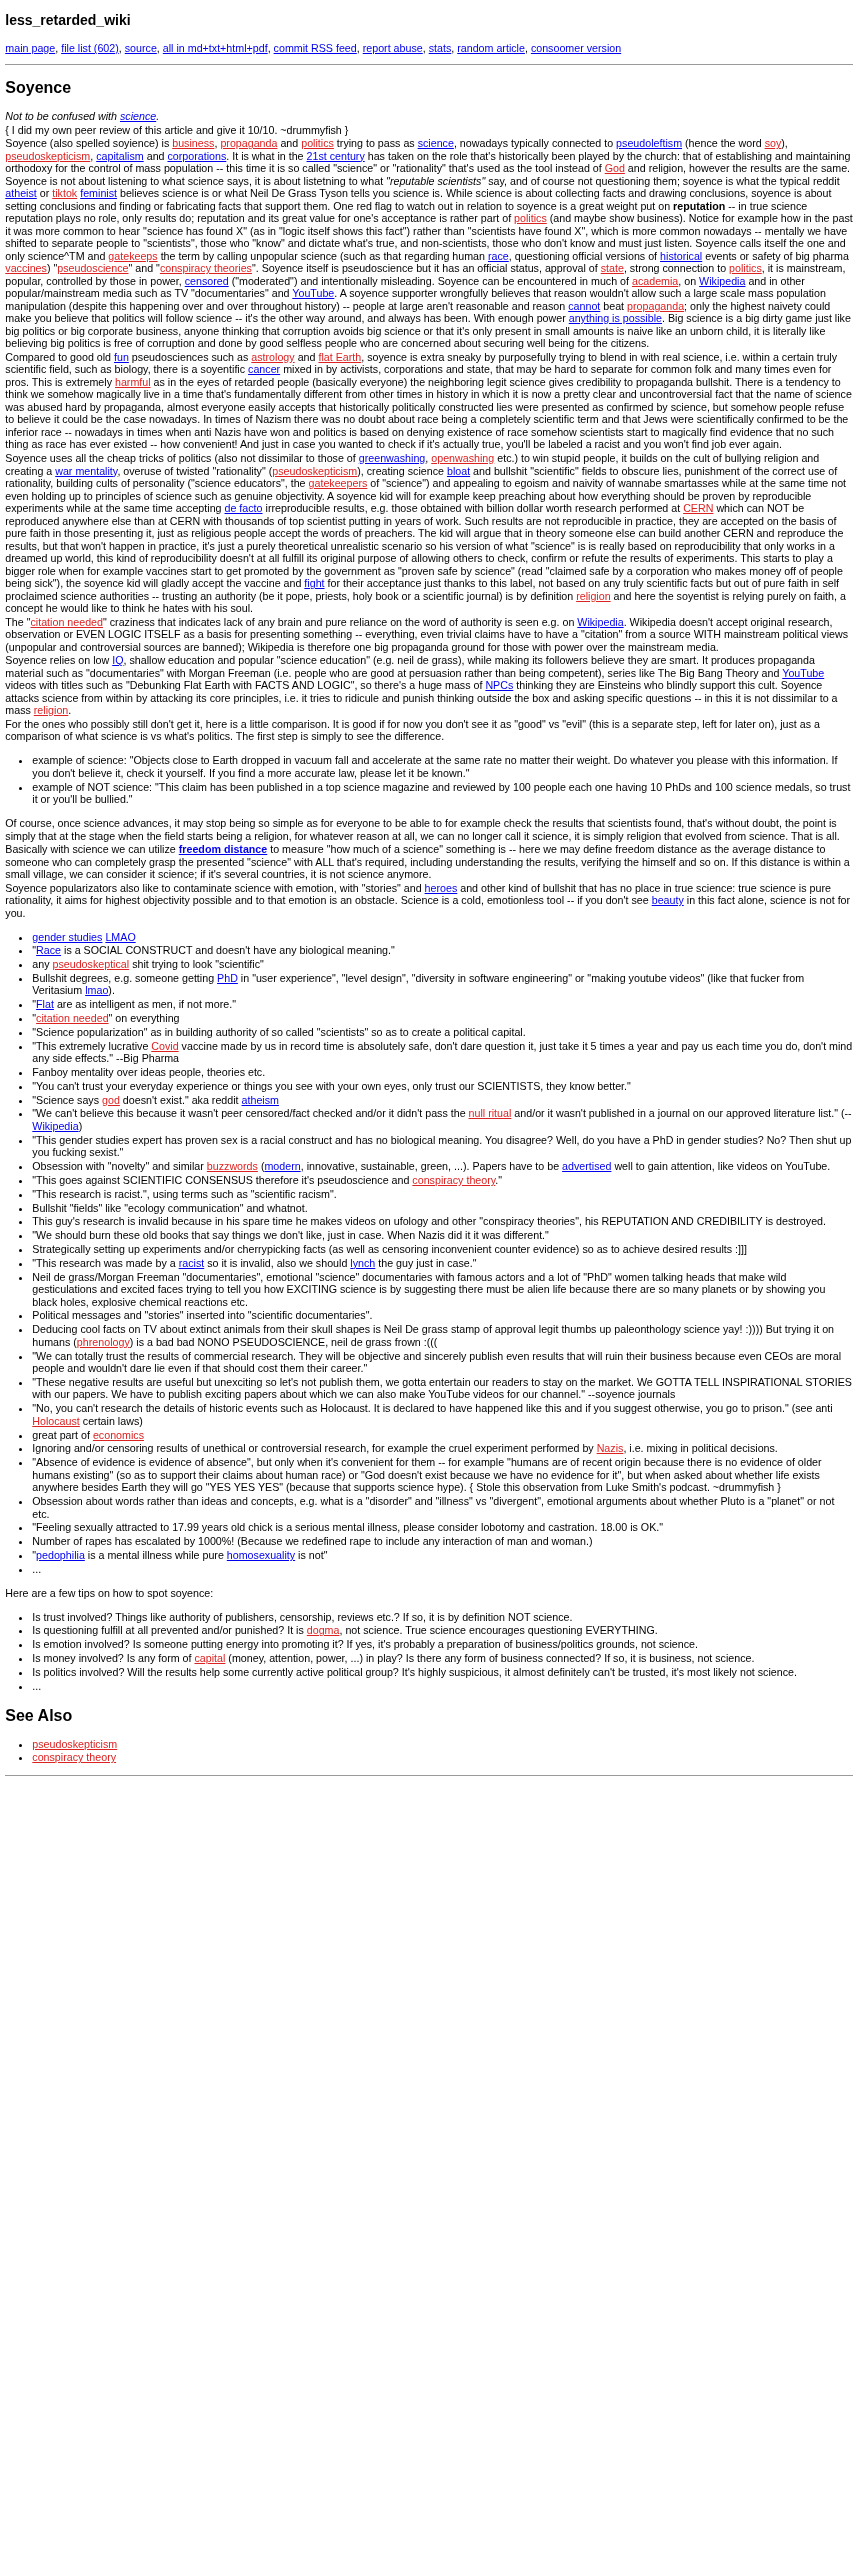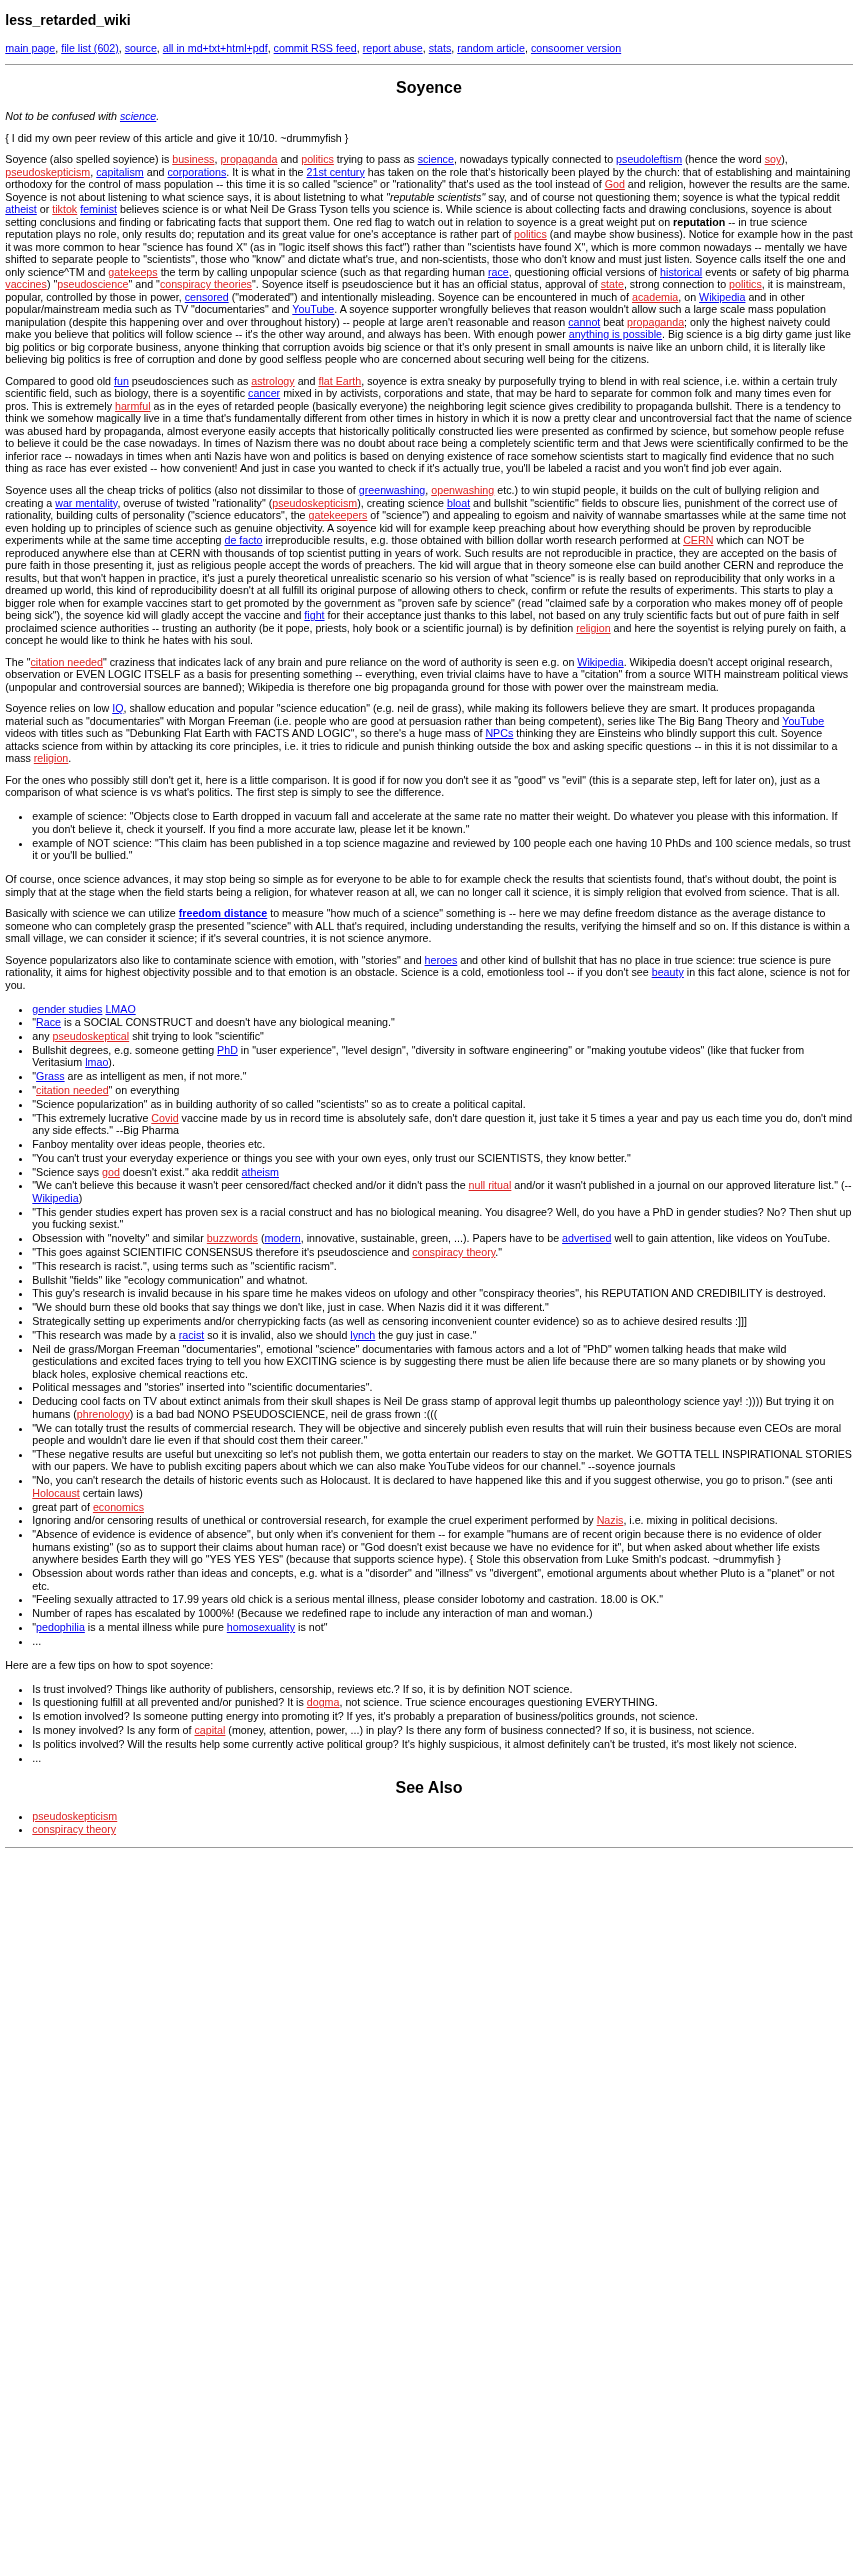--- a/index.html
+++ b/index.html
@@ -12,23 +12,22 @@
   }
   h1 {
     font-size: 14px;
     font-weight: bold;
     margin: 6.7px 0 13.4px 0;
   }
   h2 {
     font-size: 16px;
     font-weight: bold;
     margin: 14.7px 0 12px 0;
-    text-align: center;
   }
-  p { margin: 9px 0; }
+  p { margin: 1px 0; }
   ul { margin: 11.4px 0; padding-left: 27px; }
   li { margin: 1.3px 0; }
   hr {
     border: none;
     border-top: 0.7px solid #9a9a9a;
     margin: 9.4px 0;
   }
   a.lnk { text-decoration: underline; cursor: pointer; }
   a.blue { color: #0000EE; }
   a.red  { color: #DD2222; }
@@ -60,21 +59,21 @@
       <li><span>example of NOT science: "This claim has been published in a top science magazine and reviewed by 100 people each one having 10 PhDs and 100 science medals, so trust it or you'll be bullied."</span></li>
     </ul>
     <p><span>Of course, once science advances, it may stop being so simple as for everyone to be able to for example check the results that scientists found, that's without doubt, the point is simply that at the stage when the field starts being a religion, for whatever reason at all, we can no longer call it science, it is simply religion that evolved from science. That is all.</span></p>
     <p><span>Basically with science we can utilize </span><a href="#" class="lnk blue b">freedom distance</a><span> to measure "how much of a science" something is -- here we may define freedom distance as the average distance to someone who can completely grasp the presented "science" with ALL that's required, including understanding the results, verifying the himself and so on. If this distance is within a small village, we can consider it science; if it's several countries, it is not science anymore.</span></p>
     <p><span>Soyence popularizators also like to contaminate science with emotion, with "stories" and </span><a href="#" class="lnk blue">heroes</a><span> and other kind of bullshit that has no place in true science: true science is pure rationality, it aims for highest objectivity possible and to that emotion is an obstacle. Science is a cold, emotionless tool -- if you don't see </span><a href="#" class="lnk blue">beauty</a><span> in this fact alone, science is not for you.</span></p>
     <ul>
       <li><a href="#" class="lnk blue">gender studies</a><span> </span><a href="#" class="lnk blue">LMAO</a></li>
       <li><span>"</span><a href="#" class="lnk blue">Race</a><span> is a SOCIAL CONSTRUCT and doesn't have any biological meaning."</span></li>
       <li><span>any </span><a href="#" class="lnk red">pseudoskeptical</a><span> shit trying to look "scientific"</span></li>
       <li><span>Bullshit degrees, e.g. someone getting </span><a href="#" class="lnk blue">PhD</a><span> in "user experience", "level design", "diversity in software engineering" or "making youtube videos" (like that fucker from Veritasium </span><a href="#" class="lnk blue">lmao</a><span>).</span></li>
-      <li><span>"</span><a href="#" class="lnk blue">Grass</a><span> are as intelligent as men, if not more."</span></li>
+      <li><span>"</span><a href="#" class="lnk blue">Flat</a><span> are as intelligent as men, if not more."</span></li>
       <li><span>"</span><a href="#" class="lnk red">citation needed</a><span>" on everything</span></li>
       <li><span>"Science popularization" as in building authority of so called "scientists" so as to create a political capital.</span></li>
       <li><span>"This extremely lucrative </span><a href="#" class="lnk red">Covid</a><span> vaccine made by us in record time is absolutely safe, don't dare question it, just take it 5 times a year and pay us each time you do, don't mind any side effects." --Big Pharma</span></li>
       <li><span>Fanboy mentality over ideas people, theories etc.</span></li>
       <li><span>"You can't trust your everyday experience or things you see with your own eyes, only trust our SCIENTISTS, they know better."</span></li>
       <li><span>"Science says </span><a href="#" class="lnk red">god</a><span> doesn't exist." aka reddit </span><a href="#" class="lnk blue">atheism</a></li>
       <li><span>"We can't believe this because it wasn't peer censored/fact checked and/or it didn't pass the </span><a href="#" class="lnk red">null ritual</a><span> and/or it wasn't published in a journal on our approved literature list." (--</span><a href="#" class="lnk blue">Wikipedia</a><span>)</span></li>
       <li><span>"This gender studies expert has proven sex is a racial construct and has no biological meaning. You disagree? Well, do you have a PhD in gender studies? No? Then shut up you fucking sexist."</span></li>
       <li><span>Obsession with "novelty" and similar </span><a href="#" class="lnk red">buzzwords</a><span> (</span><a href="#" class="lnk blue">modern</a><span>, innovative, sustainable, green, ...). Papers have to be </span><a href="#" class="lnk blue">advertised</a><span> well to gain attention, like videos on YouTube.</span></li>
       <li><span>"This goes against SCIENTIFIC CONSENSUS therefore it's pseudoscience and </span><a href="#" class="lnk red">conspiracy theory</a><span>."</span></li>

